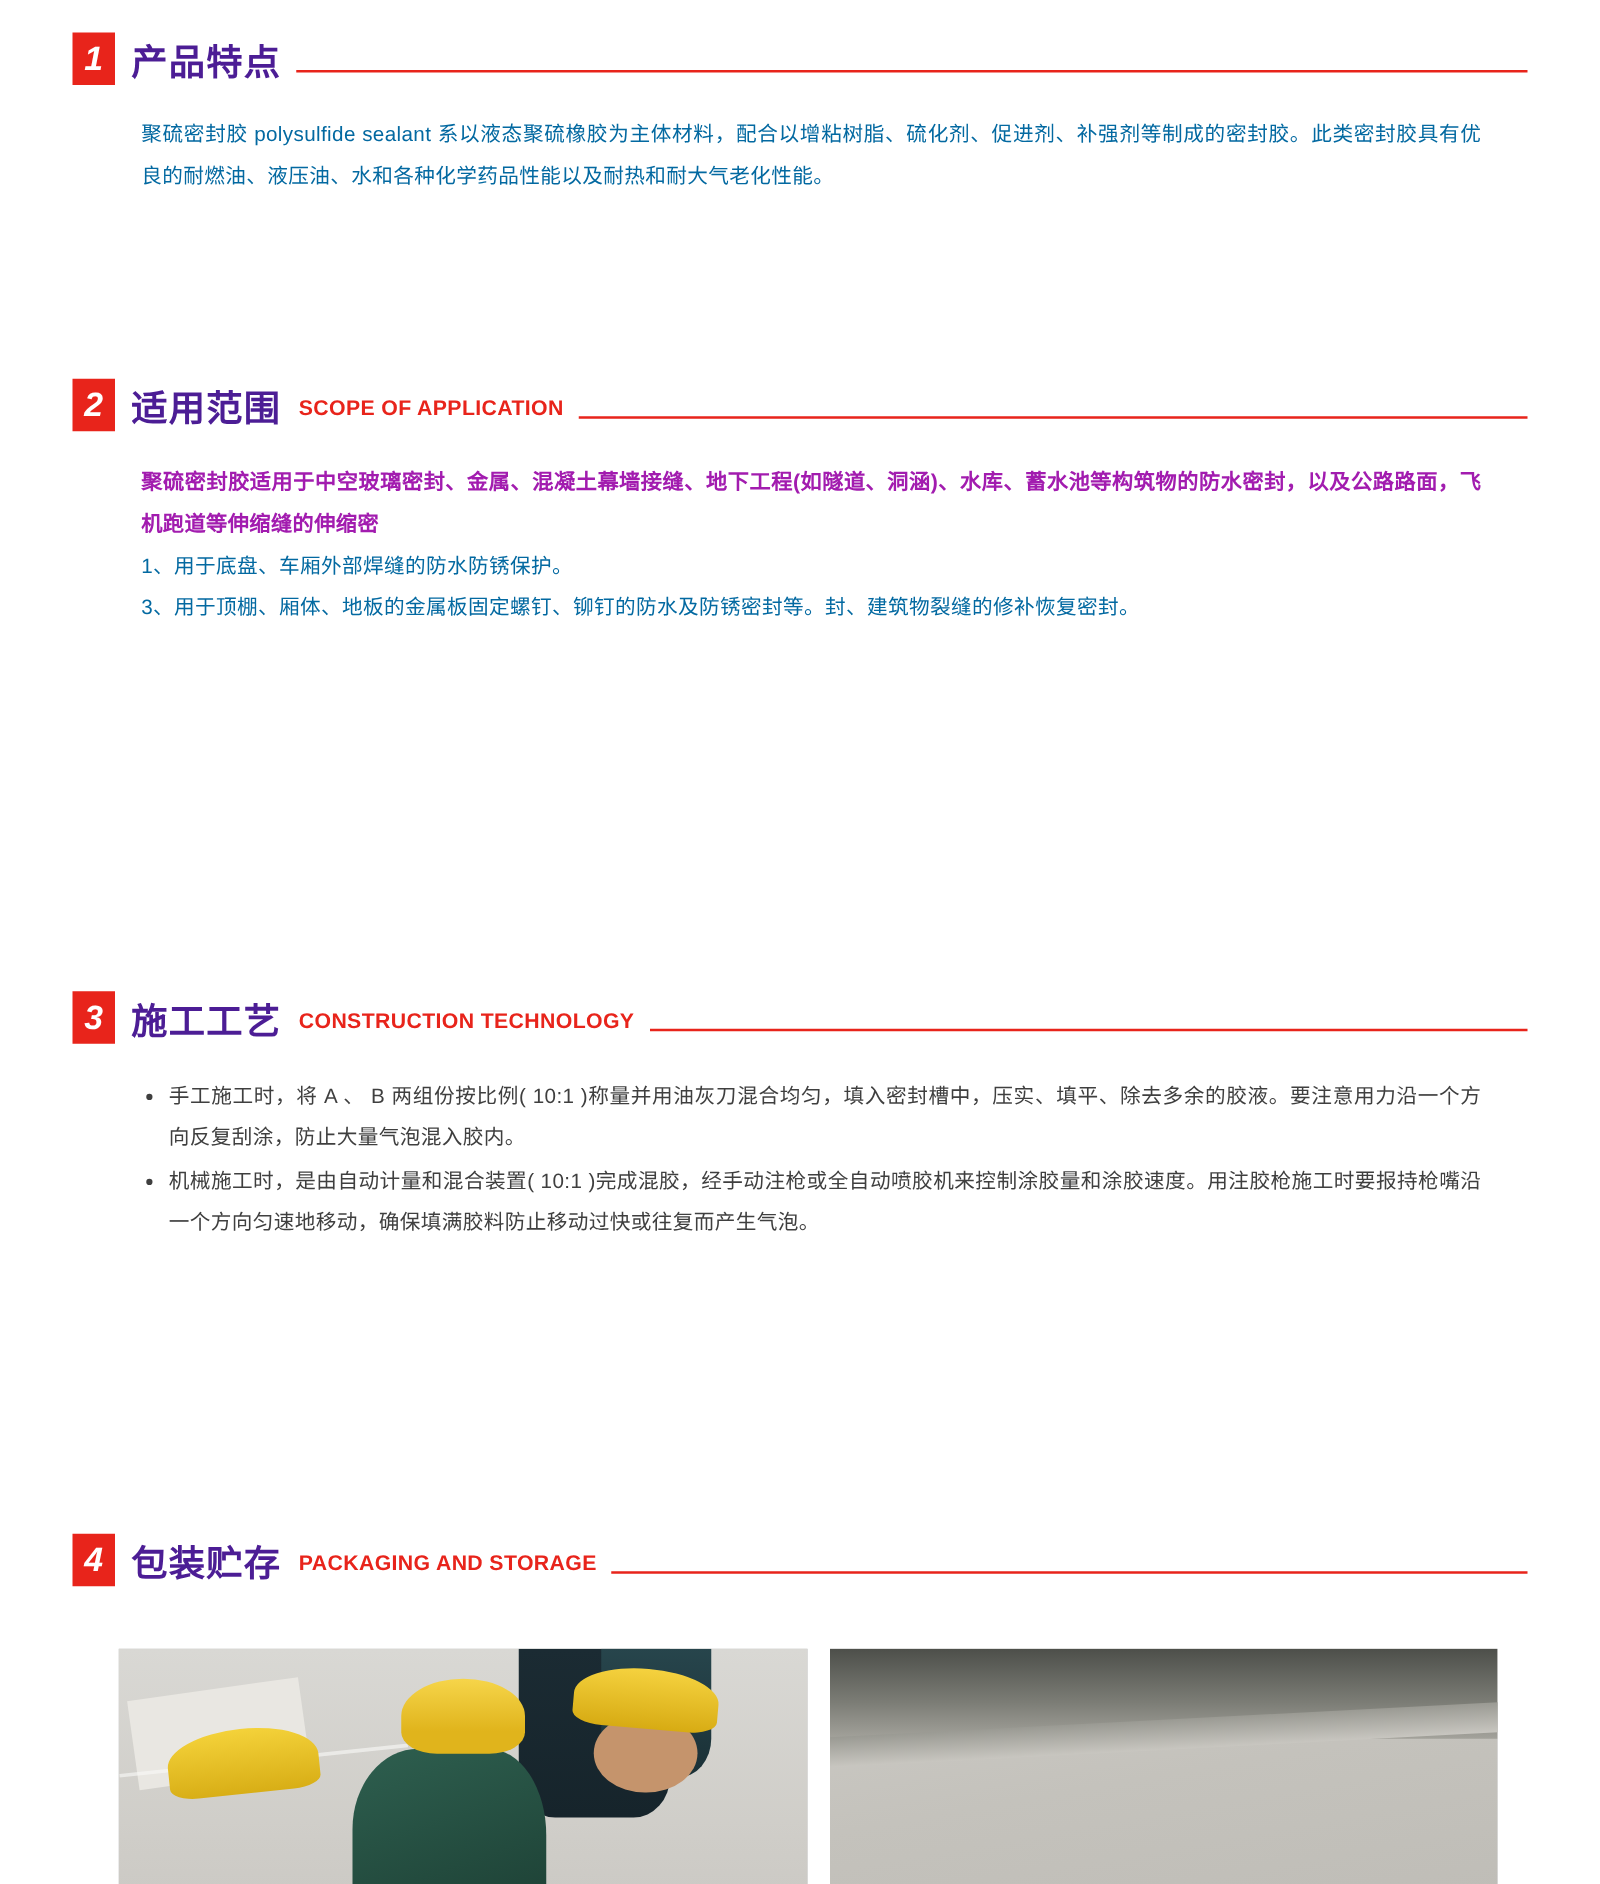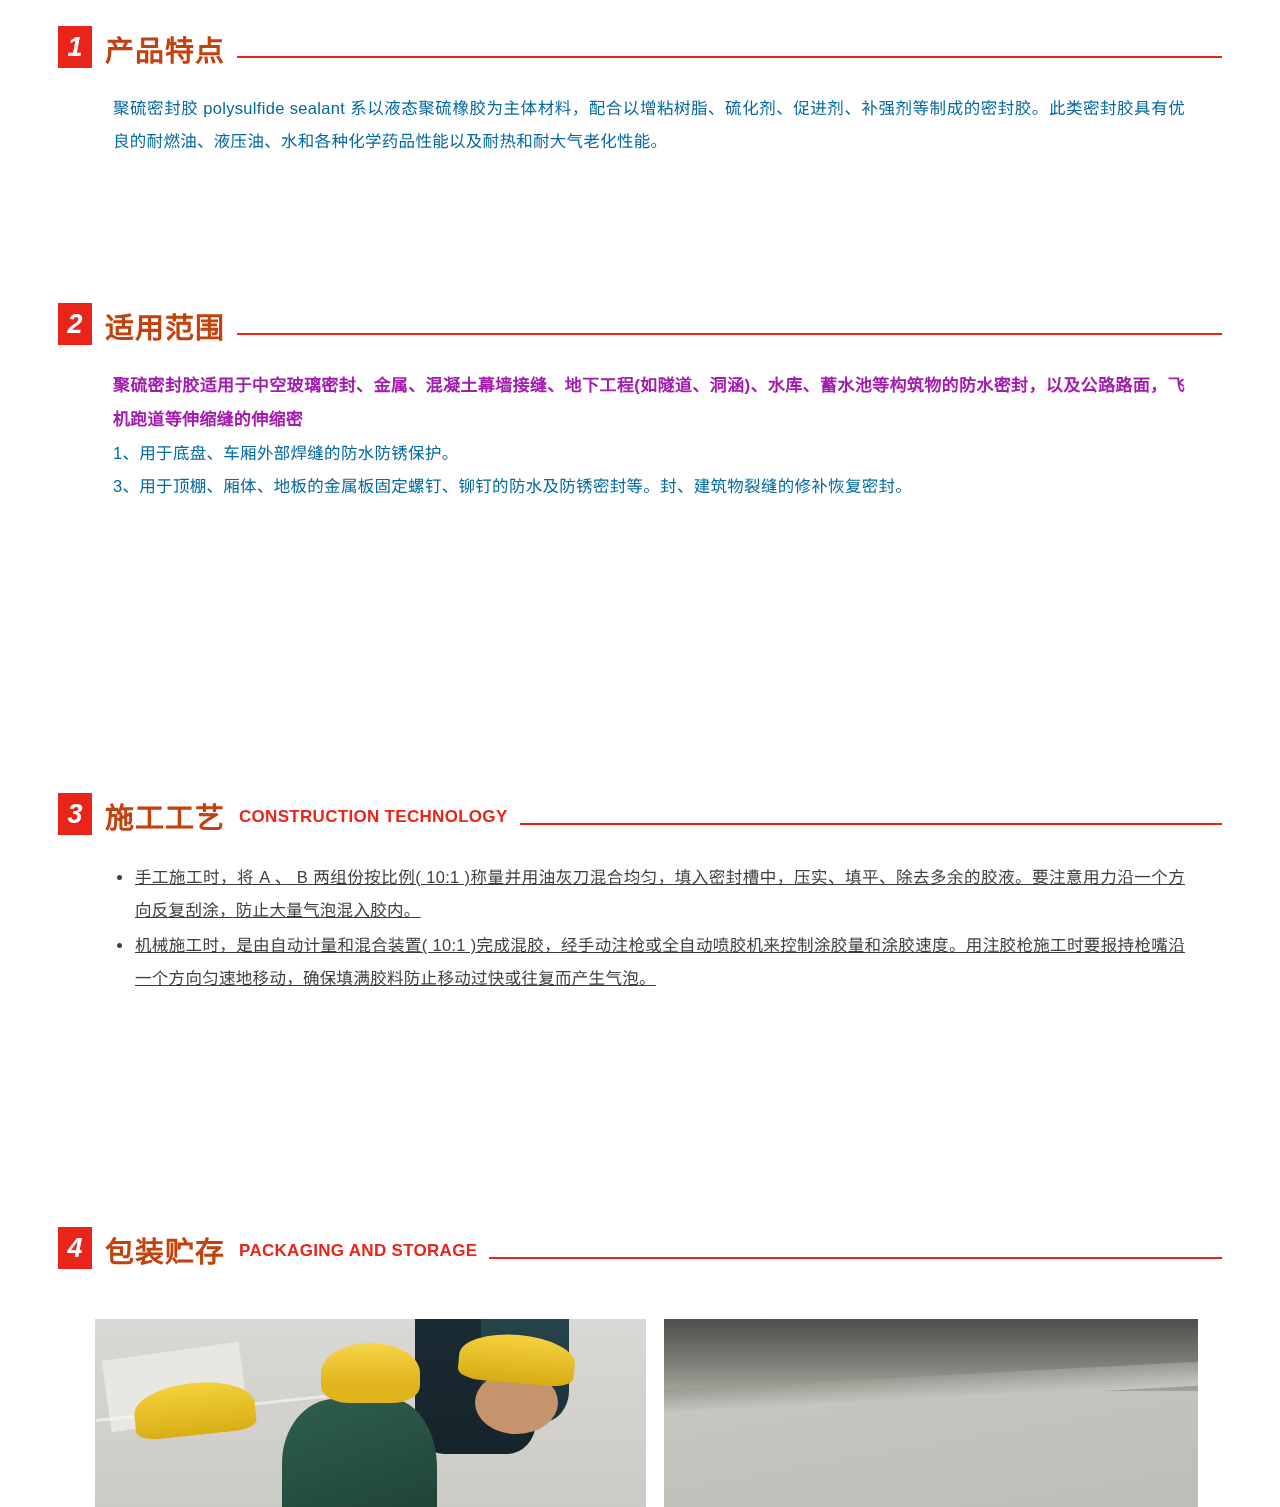--- a/index.html
+++ b/index.html
@@ -46,21 +46,21 @@
     font-weight: bold;
     font-style: italic;
     line-height: 42px;
     text-align: center;
     letter-spacing: 0;
   }
   .sec-title-cn {
     margin-left: 47px;
     font-size: 29px;
     font-weight: bold;
-    color: #c2410c;
+    color: #4c1d95;
     line-height: 42px;
     letter-spacing: 1px;
     white-space: nowrap;
   }
   .sec-title-en {
     margin-left: 14px;
     font-size: 17px;
     font-weight: bold;
     color: #e8241b;
     line-height: 42px;
@@ -97,21 +97,20 @@
     font-size: 17px;
     line-height: 34px;
   }
   p.para.num {
     margin-top: 0;
   }
   ul.bullets {
     margin: 0;
     padding: 0 95px 0 135px;
     list-style: none;
-    text-decoration: underline;
   }
   ul.bullets li {
     position: relative;
     font-size: 16.5px;
     line-height: 33px;
     color: #3f3f3f;
     text-align: justify;
     letter-spacing: 0.3px;
     margin-bottom: 2px;
   }
@@ -249,20 +248,21 @@
     </div>
     <div class="body-wrap">
       <p class="para">聚硫密封胶 polysulfide sealant 系以液态聚硫橡胶为主体材料，配合以增粘树脂、硫化剂、促进剂、补强剂等制成的密封胶。此类密封胶具有优良的耐燃油、液压油、水和各种化学药品性能以及耐热和耐大气老化性能。</p>
     </div>
   </section>
 
   <section class="section sec2">
     <div class="sec-head">
       <span class="sec-num">2</span>
       <span class="sec-title-cn">适用范围</span>
+      <span class="sec-title-en">SCOPE OF APPLICATION</span>
       <span class="sec-rule"></span>
     </div>
     <div class="body-wrap">
       <p class="para bold">聚硫密封胶适用于中空玻璃密封、金属、混凝土幕墙接缝、地下工程(如隧道、洞涵)、水库、蓄水池等构筑物的防水密封，以及公路路面，飞机跑道等伸缩缝的伸缩密</p>
       <p class="para num">1、用于底盘、车厢外部焊缝的防水防锈保护。</p>
       <p class="para num">3、用于顶棚、厢体、地板的金属板固定螺钉、铆钉的防水及防锈密封等。封、建筑物裂缝的修补恢复密封。</p>
     </div>
   </section>
 
   <section class="section sec3">

